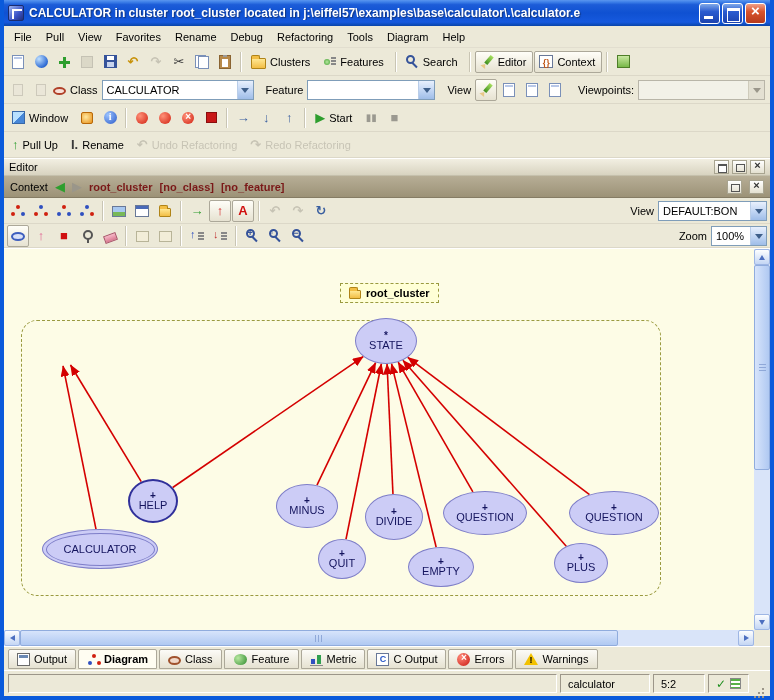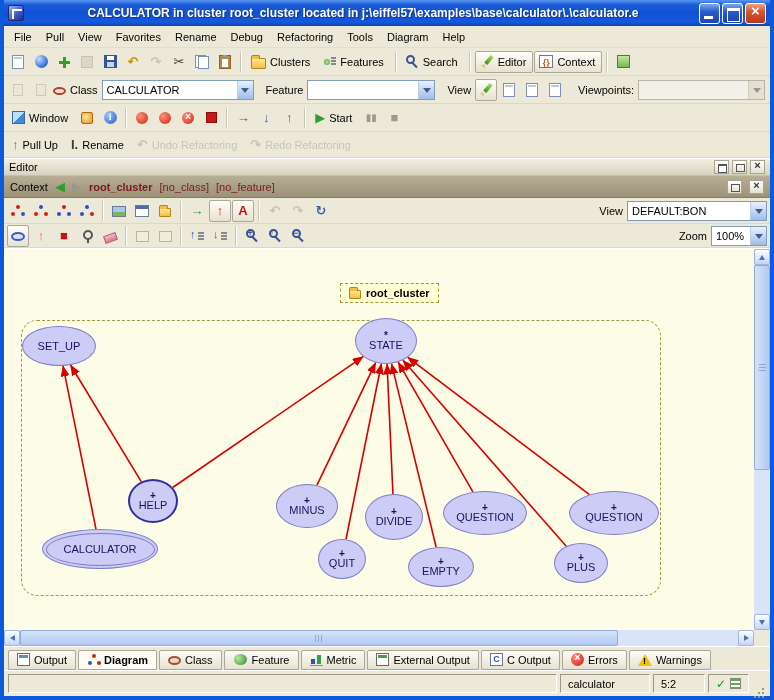--- a/index.html
+++ b/index.html
@@ -1,21 +1,21 @@
 <!DOCTYPE html>
 <html><head>
 <meta charset="utf-8">
 <style>
 *{margin:0;padding:0;box-sizing:border-box;}
 html,body{width:774px;height:700px;overflow:hidden;}
 body{font-family:"Liberation Sans","DejaVu Sans",sans-serif;font-size:11px;color:#000;background:#ECE9D8;}
 
 
 .window{width:774px;height:700px;display:flex;flex-direction:column;border-left:4px solid #0A5ADB;border-right:4px solid #0A5ADB;border-bottom:4px solid #0A5ADB;background:#ECE9D8;}
-.titlebar{flex:0 0 26px;display:flex;align-items:center;padding:0 4px;background:linear-gradient(180deg,#5A96EF 0%,#3D7FE8 8%,#1C5CD8 18%,#0F51D2 50%,#1659DE 85%,#0944A8 100%);text-align:center;}
+.titlebar{flex:0 0 26px;display:flex;align-items:center;padding:0 4px;background:linear-gradient(180deg,#5A96EF 0%,#3D7FE8 8%,#1C5CD8 18%,#0F51D2 50%,#1659DE 85%,#0944A8 100%);}
 .appicon{width:16px;height:16px;border-radius:2px;background:linear-gradient(135deg,#9FB6F0,#3C55C8 60%,#232E7A);border:1px solid #1A2C6E;margin-right:5px;position:relative;flex:0 0 16px;}
 .appicon::after{content:"";position:absolute;left:3px;top:3px;width:8px;height:8px;border:2px solid #FFF;border-right:none;border-bottom:none;}
 .title{flex:1;color:#FFF;font-weight:bold;font-size:12px;white-space:nowrap;overflow:hidden;text-overflow:ellipsis;text-shadow:1px 1px 1px #12357E;}
 .wb{width:21px;height:21px;border:1px solid #FFF;border-radius:3px;margin-left:2px;position:relative;flex:0 0 21px;}
 .wb.min,.wb.max{background:linear-gradient(#7FA8E8,#2A5BD0 40%,#1C43AE);}
 .wb.close{background:linear-gradient(#F0A088,#D9532C 40%,#B53A1D);}
 .wb.min::after{content:"";position:absolute;left:4px;bottom:4px;width:9px;height:3px;background:#FFF;}
 .wb.max::after{content:"";position:absolute;left:4px;top:4px;width:11px;height:10px;border:1px solid #FFF;border-top:3px solid #FFF;}
 .wb.close::after{content:"×";position:absolute;left:0;right:0;top:-2px;text-align:center;color:#FFF;font-size:15px;font-weight:bold;}
 
@@ -108,21 +108,21 @@
 .i-sort.desc::before{content:"↓";color:#C03030;}
 
 
 .pane-header{flex:0 0 18px;display:flex;align-items:center;padding:0 5px;background:linear-gradient(#F2EFE2,#D8D3C0);border-top:1px solid #FFF;border-bottom:1px solid #C5C0AC;}
 .pane-title{flex:1;}
 .ph-btn{width:15px;height:14px;margin-left:3px;border:1px solid #A8A490;background:linear-gradient(#FFF,#E4E0CF);position:relative;}
 .ph-btn.float::after{content:"";position:absolute;left:3px;top:3px;width:7px;height:6px;border:1px solid #555;border-top:2px solid #555;background:#FFF;}
 .ph-btn.maxi::after{content:"";position:absolute;left:3px;top:3px;width:7px;height:6px;border:1px solid #555;}
 .ph-btn.closei::after{content:"×";position:absolute;left:0;right:0;top:-2px;text-align:center;color:#333;font-size:11px;font-weight:bold;}
 .context-bar{flex:0 0 22px;display:flex;align-items:center;gap:7px;padding:0 6px;background:linear-gradient(#B7AE96,#9C9277);border-bottom:1px solid #857C64;}
-.crumb{color:#7A1818;}
+.crumb{color:#7A1818;font-weight:bold;}
 .crumb.strong{font-weight:bold;}
 .right-group{margin-left:auto;display:inline-flex;align-items:center;gap:4px;}
 
 
 .diagram-wrap{flex:1;position:relative;background:#ECE9D8;border-top:1px solid #FFF;}
 .canvas{position:absolute;left:0;top:0;right:16px;bottom:16px;overflow:hidden;background:#FDFCE6;}
 .edges{position:absolute;left:0;top:0;width:100%;height:100%;}
 .cluster-box{position:absolute;border:1px dashed #9A9A40;border-radius:16px;}
 .cluster-label{position:absolute;display:flex;align-items:center;gap:5px;padding:3px 8px;border:1px dashed #9A9A40;font-weight:bold;}
 .bon-node{position:absolute;border-style:solid;border-width:1.5px;border-radius:50%;display:flex;flex-direction:column;align-items:center;justify-content:center;line-height:11px;}
@@ -140,21 +140,21 @@
 .sbtn.up{top:0;left:0;} .sbtn.up::after{border-bottom:5px solid #4D6FC0;margin-top:-3px;}
 .sbtn.down{bottom:0;left:0;} .sbtn.down::after{border-top:5px solid #4D6FC0;margin-bottom:-3px;}
 .sbtn.left{left:0;top:0;} .sbtn.left::after{border-right:5px solid #4D6FC0;margin-left:-3px;}
 .sbtn.rightb{right:0;top:0;} .sbtn.rightb::after{border-left:5px solid #4D6FC0;margin-right:-3px;}
 .vthumb{position:absolute;left:0;top:16px;width:16px;height:205px;border:1px solid #90ACDD;border-radius:2px;background:linear-gradient(90deg,#D7E4FB,#B0C9F2);}
 .vthumb::after{content:"";position:absolute;left:4px;top:50%;margin-top:-4px;width:7px;height:8px;background:repeating-linear-gradient(#8FA8D8 0 1px,transparent 1px 3px);}
 .hthumb{position:absolute;top:0;left:16px;height:16px;width:598px;border:1px solid #90ACDD;border-radius:2px;background:linear-gradient(#D7E4FB,#B0C9F2);}
 .hthumb::after{content:"";position:absolute;top:4px;left:50%;margin-left:-4px;height:7px;width:8px;background:repeating-linear-gradient(90deg,#8FA8D8 0 1px,transparent 1px 3px);}
 
 
-.tabsbar{flex:0 0 24px;display:flex;align-items:center;gap:2px;padding:2px 4px 0;border-top:1px solid #FFF;}
+.tabsbar{flex:0 0 24px;display:flex;align-items:flex-start;gap:2px;padding:2px 4px 0;border-top:1px solid #FFF;}
 .tab{display:flex;align-items:center;gap:4px;padding:0 8px;height:20px;border:1px solid #ACA899;background:linear-gradient(#FCFBF7,#E6E2D1);border-radius:2px 2px 0 0;}
 .tab.active{background:#FFFDF2;font-weight:bold;}
 .ti{width:13px;height:13px;display:inline-block;position:relative;flex:0 0 13px;}
 .ti-output{border:1px solid #6B6B6B;background:#FFF;}
 .ti-output::before{content:"";position:absolute;top:1px;left:1px;right:1px;height:3px;background:#6B89B4;}
 .ti-diagram::before{content:"";position:absolute;left:5px;top:1px;width:4px;height:4px;border-radius:50%;background:#D02010;box-shadow:-4px 7px 0 #3050C0,5px 7px 0 #D02010;}
 .ti-class{border:2px solid #A0522D;border-radius:50%;height:9px;margin-top:2px;background:#F0D8C8;}
 .ti-feature{background:radial-gradient(circle at 4px 4px,#B8E8A0,#2E8B2E);border-radius:50%;width:11px;height:11px;margin:1px;}
 .ti-metric{border-bottom:1px solid #888;}
 .ti-metric::before{content:"";position:absolute;left:1px;bottom:1px;width:4px;height:5px;background:#3050C0;}
@@ -423,21 +423,21 @@
         <span class="g grayc">↶</span>
       </span>
     <span class="tbtn disabled">
         <span class="g grayc">↷</span>
       </span>
     <span class="tbtn">
         <span class="g bluec">↻</span>
       </span>
     <span class="right-group">
       <span>View</span>
-      <span class="combo" style="width:140px;">
+      <span class="combo" style="width:109px;">
           <span class="cval">DEFAULT:BON</span>
           <span class="carrow"></span>
         </span>
     </span>
   </div>
 
   <div class="toolbar h24">
     <span class="tbtn raised">
         <span class="ic i-ellipse-blue"></span>
       </span>
@@ -503,23 +503,20 @@
           <line x1="432.1848362937885" y1="298.214054589022" x2="387.50827558072336" y2="114.63400511351784" stroke="#D40000" stroke-width="1.6" marker-end="url(#arrowhead)"></line>
           <line x1="468.8762462153438" y1="242.93650857615293" x2="394.17470565748" y2="113.15201386956115" stroke="#D40000" stroke-width="1.6" marker-end="url(#arrowhead)"></line>
           <line x1="562.2749645535021" y1="297.2361134916793" x2="398.92566647870865" y2="111.26922029883755" stroke="#D40000" stroke-width="1.6" marker-end="url(#arrowhead)"></line>
           <line x1="585.5269950537108" y1="245.53790854929065" x2="403.73716485018116" y2="108.39821207996121" stroke="#D40000" stroke-width="1.6" marker-end="url(#arrowhead)"></line>
         </svg>
       <div class="cluster-box" style="left: 17px; top: 71px; width: 640px; height: 276px; border-color: rgb(154, 154, 64);"></div>
       <div class="cluster-label" style="left: 336px; top: 34px; background: rgb(255, 255, 214); border-color: rgb(154, 154, 64);">
         <span class="ic i-folder small"></span>
         <span>root_cluster</span>
       </div>
-    <div class="bon-node" style="left: 18px; top: 77px; width: 74px; height: 40px; background: rgb(204, 204, 246); border-color: rgb(126, 126, 200); color: rgb(20, 20, 94);">
-          <span class="nlabel">SET_UP</span>
-        </div>
         <div class="bon-node" style="left: 351px; top: 69px; width: 62px; height: 46px; background: rgb(204, 204, 246); border-color: rgb(126, 126, 200); color: rgb(20, 20, 94);">
           <span class="ann">*</span>
           <span class="nlabel">STATE</span>
         </div>
         <div class="bon-node selected" style="left: 124px; top: 230px; width: 50px; height: 44px; background: rgb(204, 204, 246); border-color: rgb(48, 48, 154); color: rgb(20, 20, 94);">
           <span class="ann">+</span>
           <span class="nlabel">HELP</span>
         </div>
         <div class="bon-node double" style="left: 38px; top: 280px; width: 116px; height: 40px; background: rgb(204, 204, 246); border-color: rgb(126, 126, 200); color: rgb(20, 20, 94);">
           <span class="nlabel">CALCULATOR</span>
@@ -581,24 +578,20 @@
       </div>
       <div class="tab">
         <span class="ti ti-feature"></span>
         <span>Feature</span>
       </div>
       <div class="tab">
         <span class="ti ti-metric"></span>
         <span>Metric</span>
       </div>
       <div class="tab">
-        <span class="ti ti-external-output"></span>
-        <span>External Output</span>
-      </div>
-      <div class="tab">
         <span class="ti ti-c-output"></span>
         <span>C Output</span>
       </div>
       <div class="tab">
         <span class="ti ti-errors"></span>
         <span>Errors</span>
       </div>
       <div class="tab">
         <span class="ti ti-warnings"></span>
         <span>Warnings</span>

